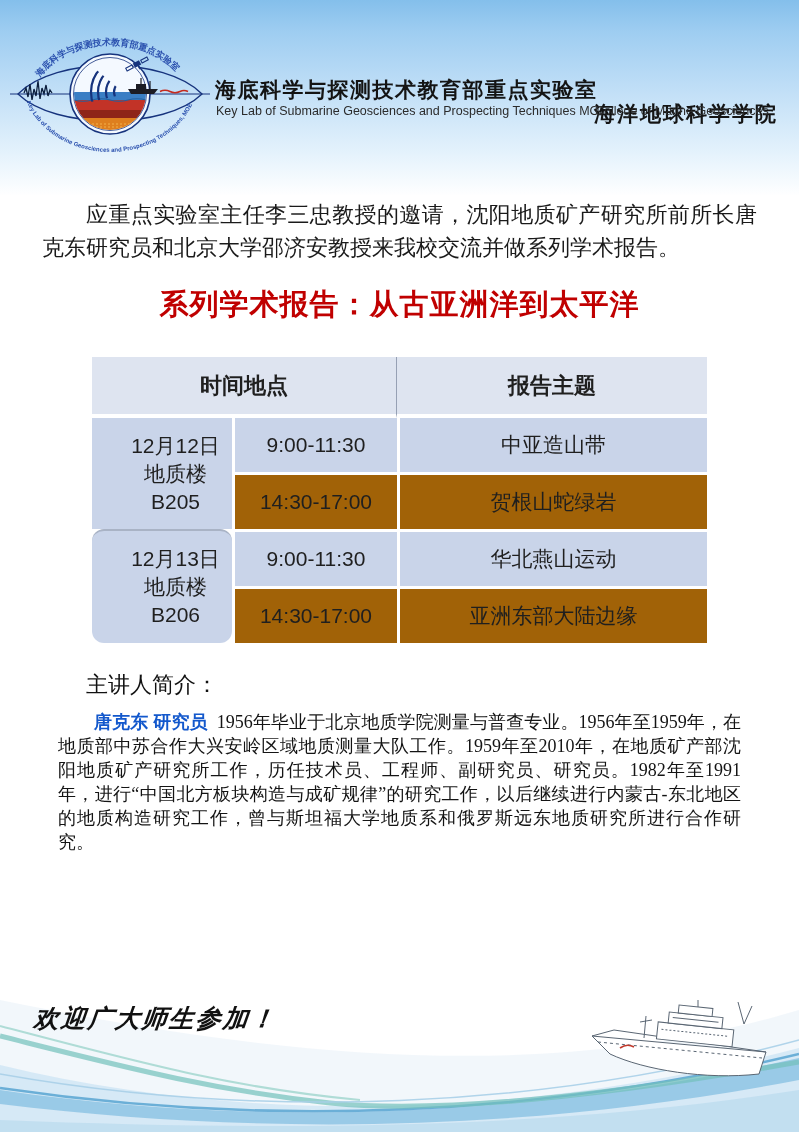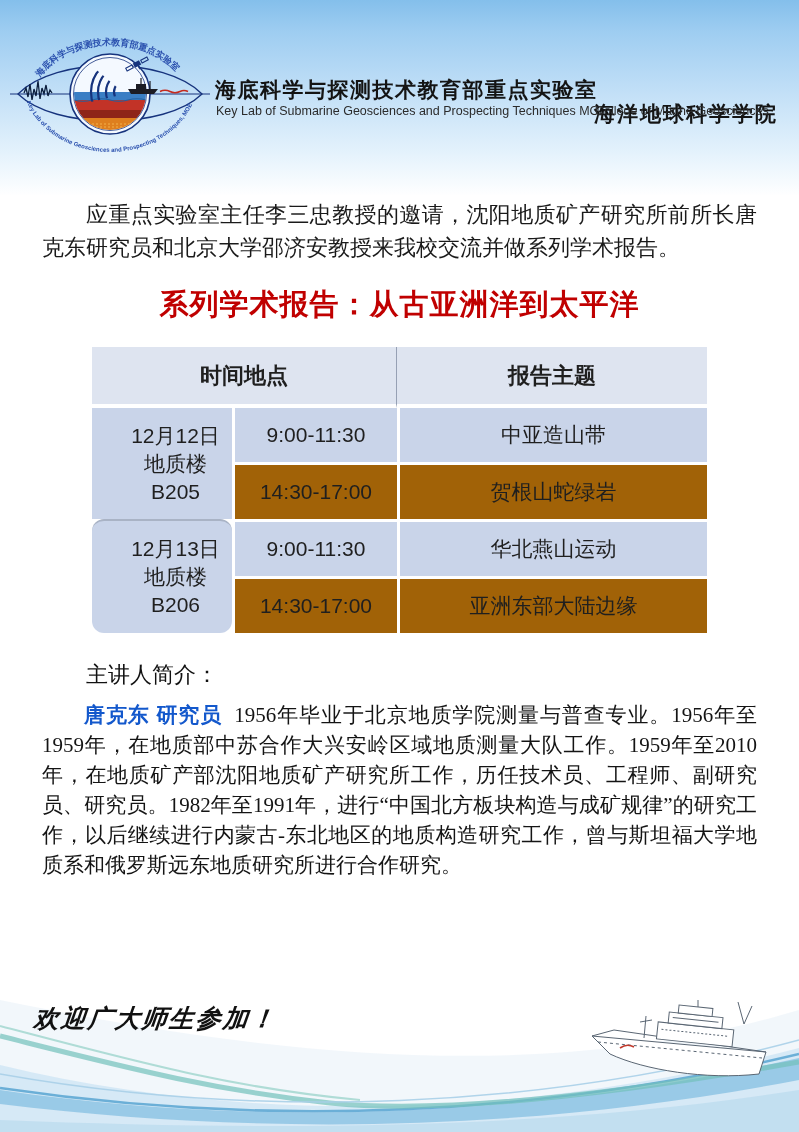--- a/index.html
+++ b/index.html
@@ -33,41 +33,41 @@
     text-align:justify;color:#1a1a1a;
   }
   .series-title{
     margin:21px 0 0;text-align:center;color:#c00000;
     font-family:"Liberation Sans","DejaVu Sans",sans-serif;
     font-size:29px;font-weight:bold;letter-spacing:1px;
   }
   
   .sched{
     border-collapse:separate;border-spacing:0;table-layout:fixed;
-    width:615px;margin:22px auto 0;
+    width:615px;margin:32px auto 0;
     font-family:"Liberation Sans","DejaVu Sans",sans-serif;color:#1f1f1f;
     text-align:center;
   }
   .sched th{
     height:55px;background:#dee4f0;font-size:22px;font-weight:bold;
     border-bottom:4px solid #ffffff;
   }
   .sched th.th-left{border-right:1px solid #96a0b4;}
   .sched td{height:52px;font-size:21px;vertical-align:middle;}
   .band-dark{background:#c9d4e9;}
   .band-light{background:#a16207;}
   .cell-gapL{border-left:3px solid #ffffff;}
   .cell-gapT{border-top:3px solid #ffffff;}
   .datecell{font-size:21px;line-height:28px;padding-left:28px;}
   .datecell.second{border-top:2px solid #a9b3c5;border-radius:12px;}
   .topic{font-size:22px;}
   
   .spk-heading{margin:27px 0 0;font-size:22px;text-indent:2em;color:#111;}
   .spk{
-    margin:10px 0 0;font-size:21px;line-height:30px;text-indent:2em;
+    margin:10px 16px 0;font-size:18px;line-height:24px;text-indent:2em;
     text-align:justify;color:#141414;
   }
   .spk + .spk{margin-top:8px;}
   .spk-name{
     color:#1358cc;font-weight:bold;
     font-family:"Liberation Sans","DejaVu Sans",sans-serif;
   }
   
   .closing{
     position:absolute;left:34px;top:1002px;z-index:4;

